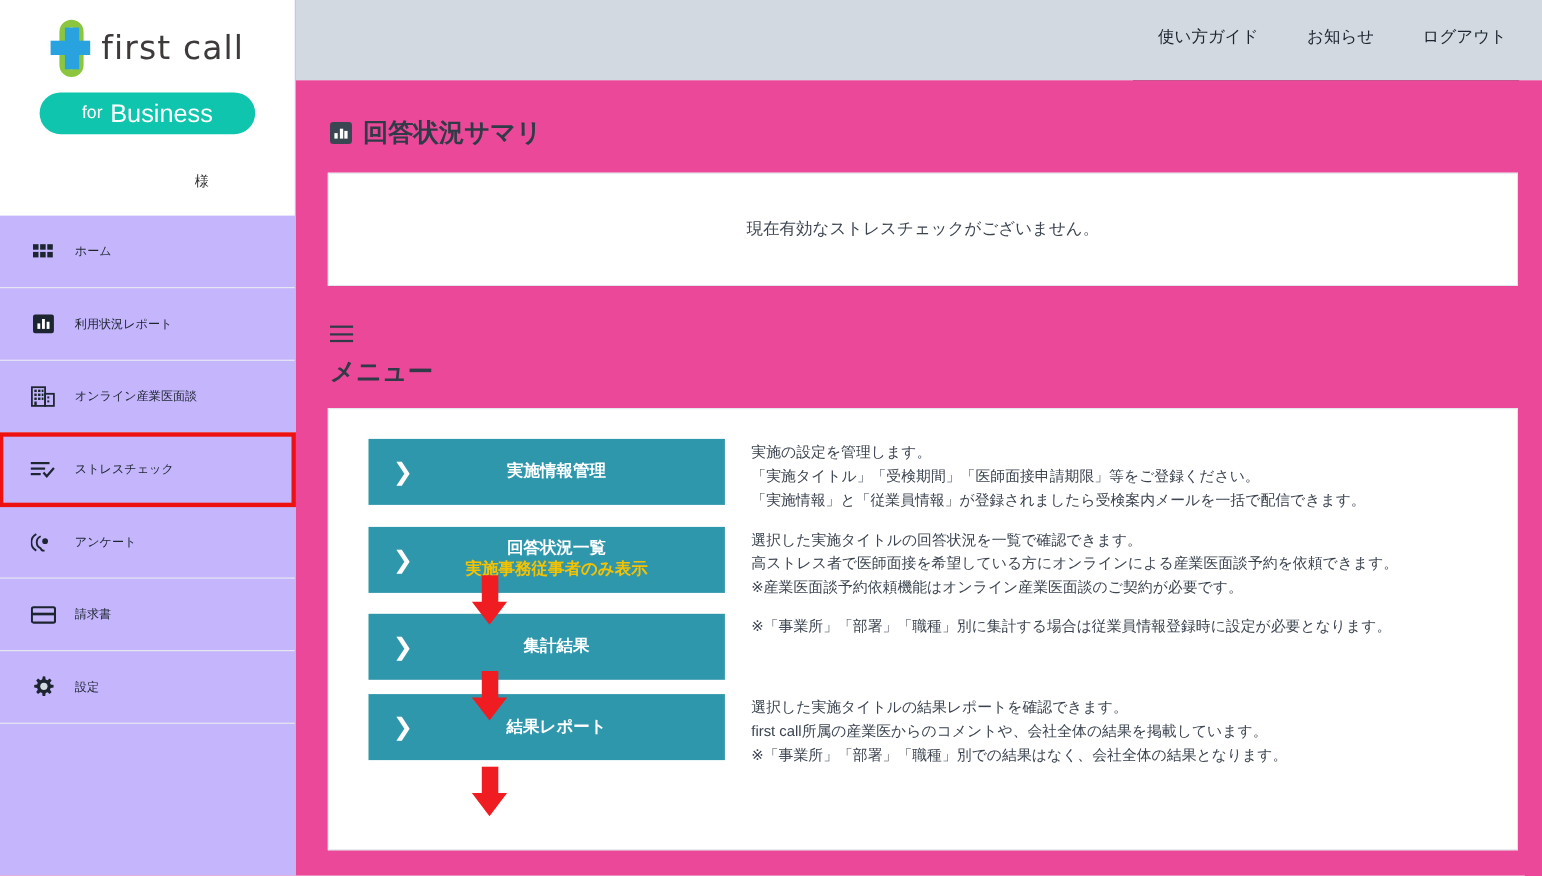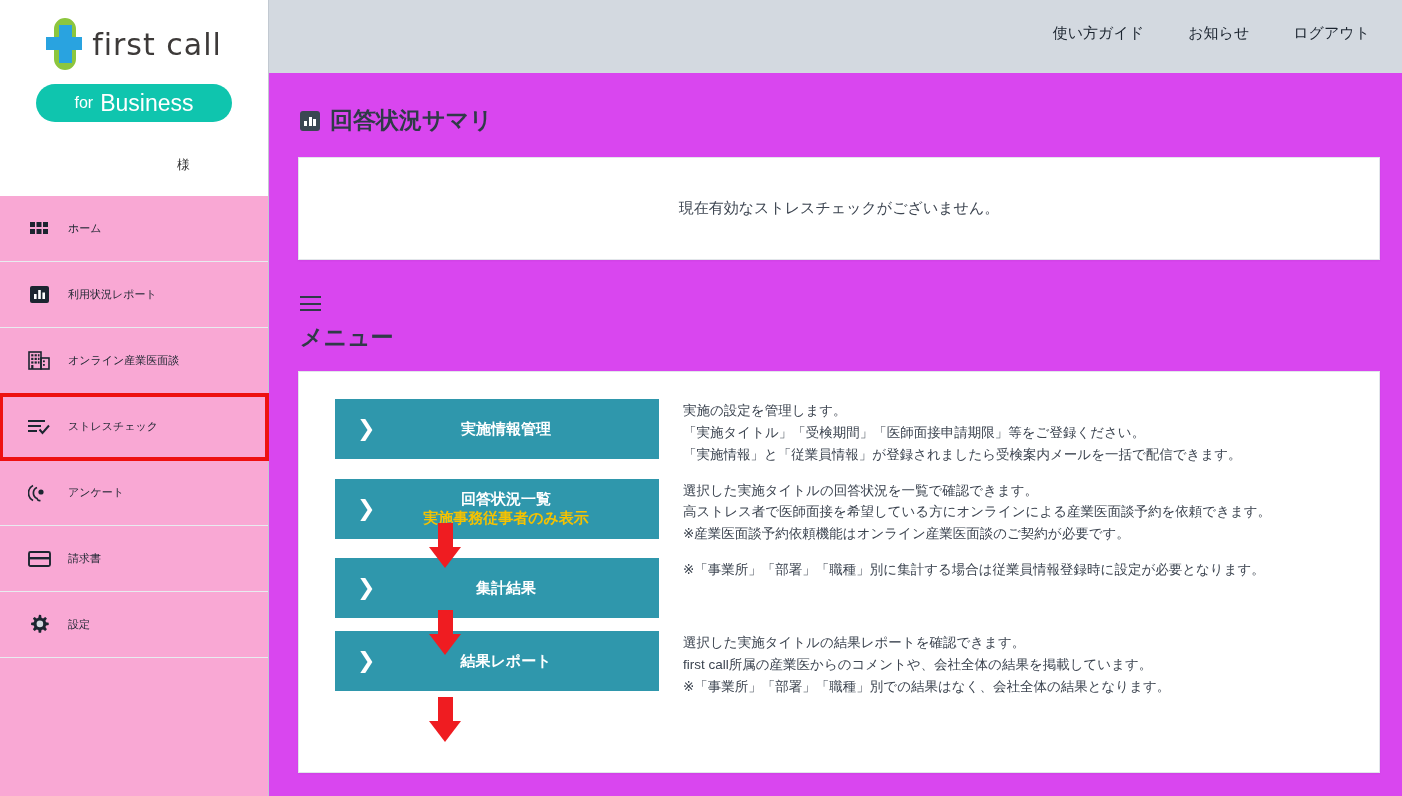--- a/index.html
+++ b/index.html
@@ -19,21 +19,21 @@
     width: 1402px;
     height: 796px;
   }
 
   
   .sidebar {
     position: absolute;
     left: 0; top: 0;
     width: 269px;
     height: 796px;
-    background: #f9a8d4;
+    background: #c4b5fd;
     border-right: 1px solid #c2c9d1;
     box-sizing: border-box;
   }
   .brand {
     height: 196px;
     background: #ffffff;
     box-sizing: border-box;
     position: relative;
   }
   .logo-row {
@@ -152,21 +152,21 @@
     height: 17px;
     background: #3a4752;
   }
 
   
   .main {
     position: absolute;
     left: 269px; top: 73px;
     width: 1133px;
     height: 723px;
-    background: #d946ef;
+    background: #ec4899;
     box-sizing: border-box;
     overflow: hidden;
   }
   .page-title {
     display: flex;
     align-items: center;
     gap: 10px;
     margin: 32px 0 0 31px;
     font-size: 23px;
     font-weight: bold;

